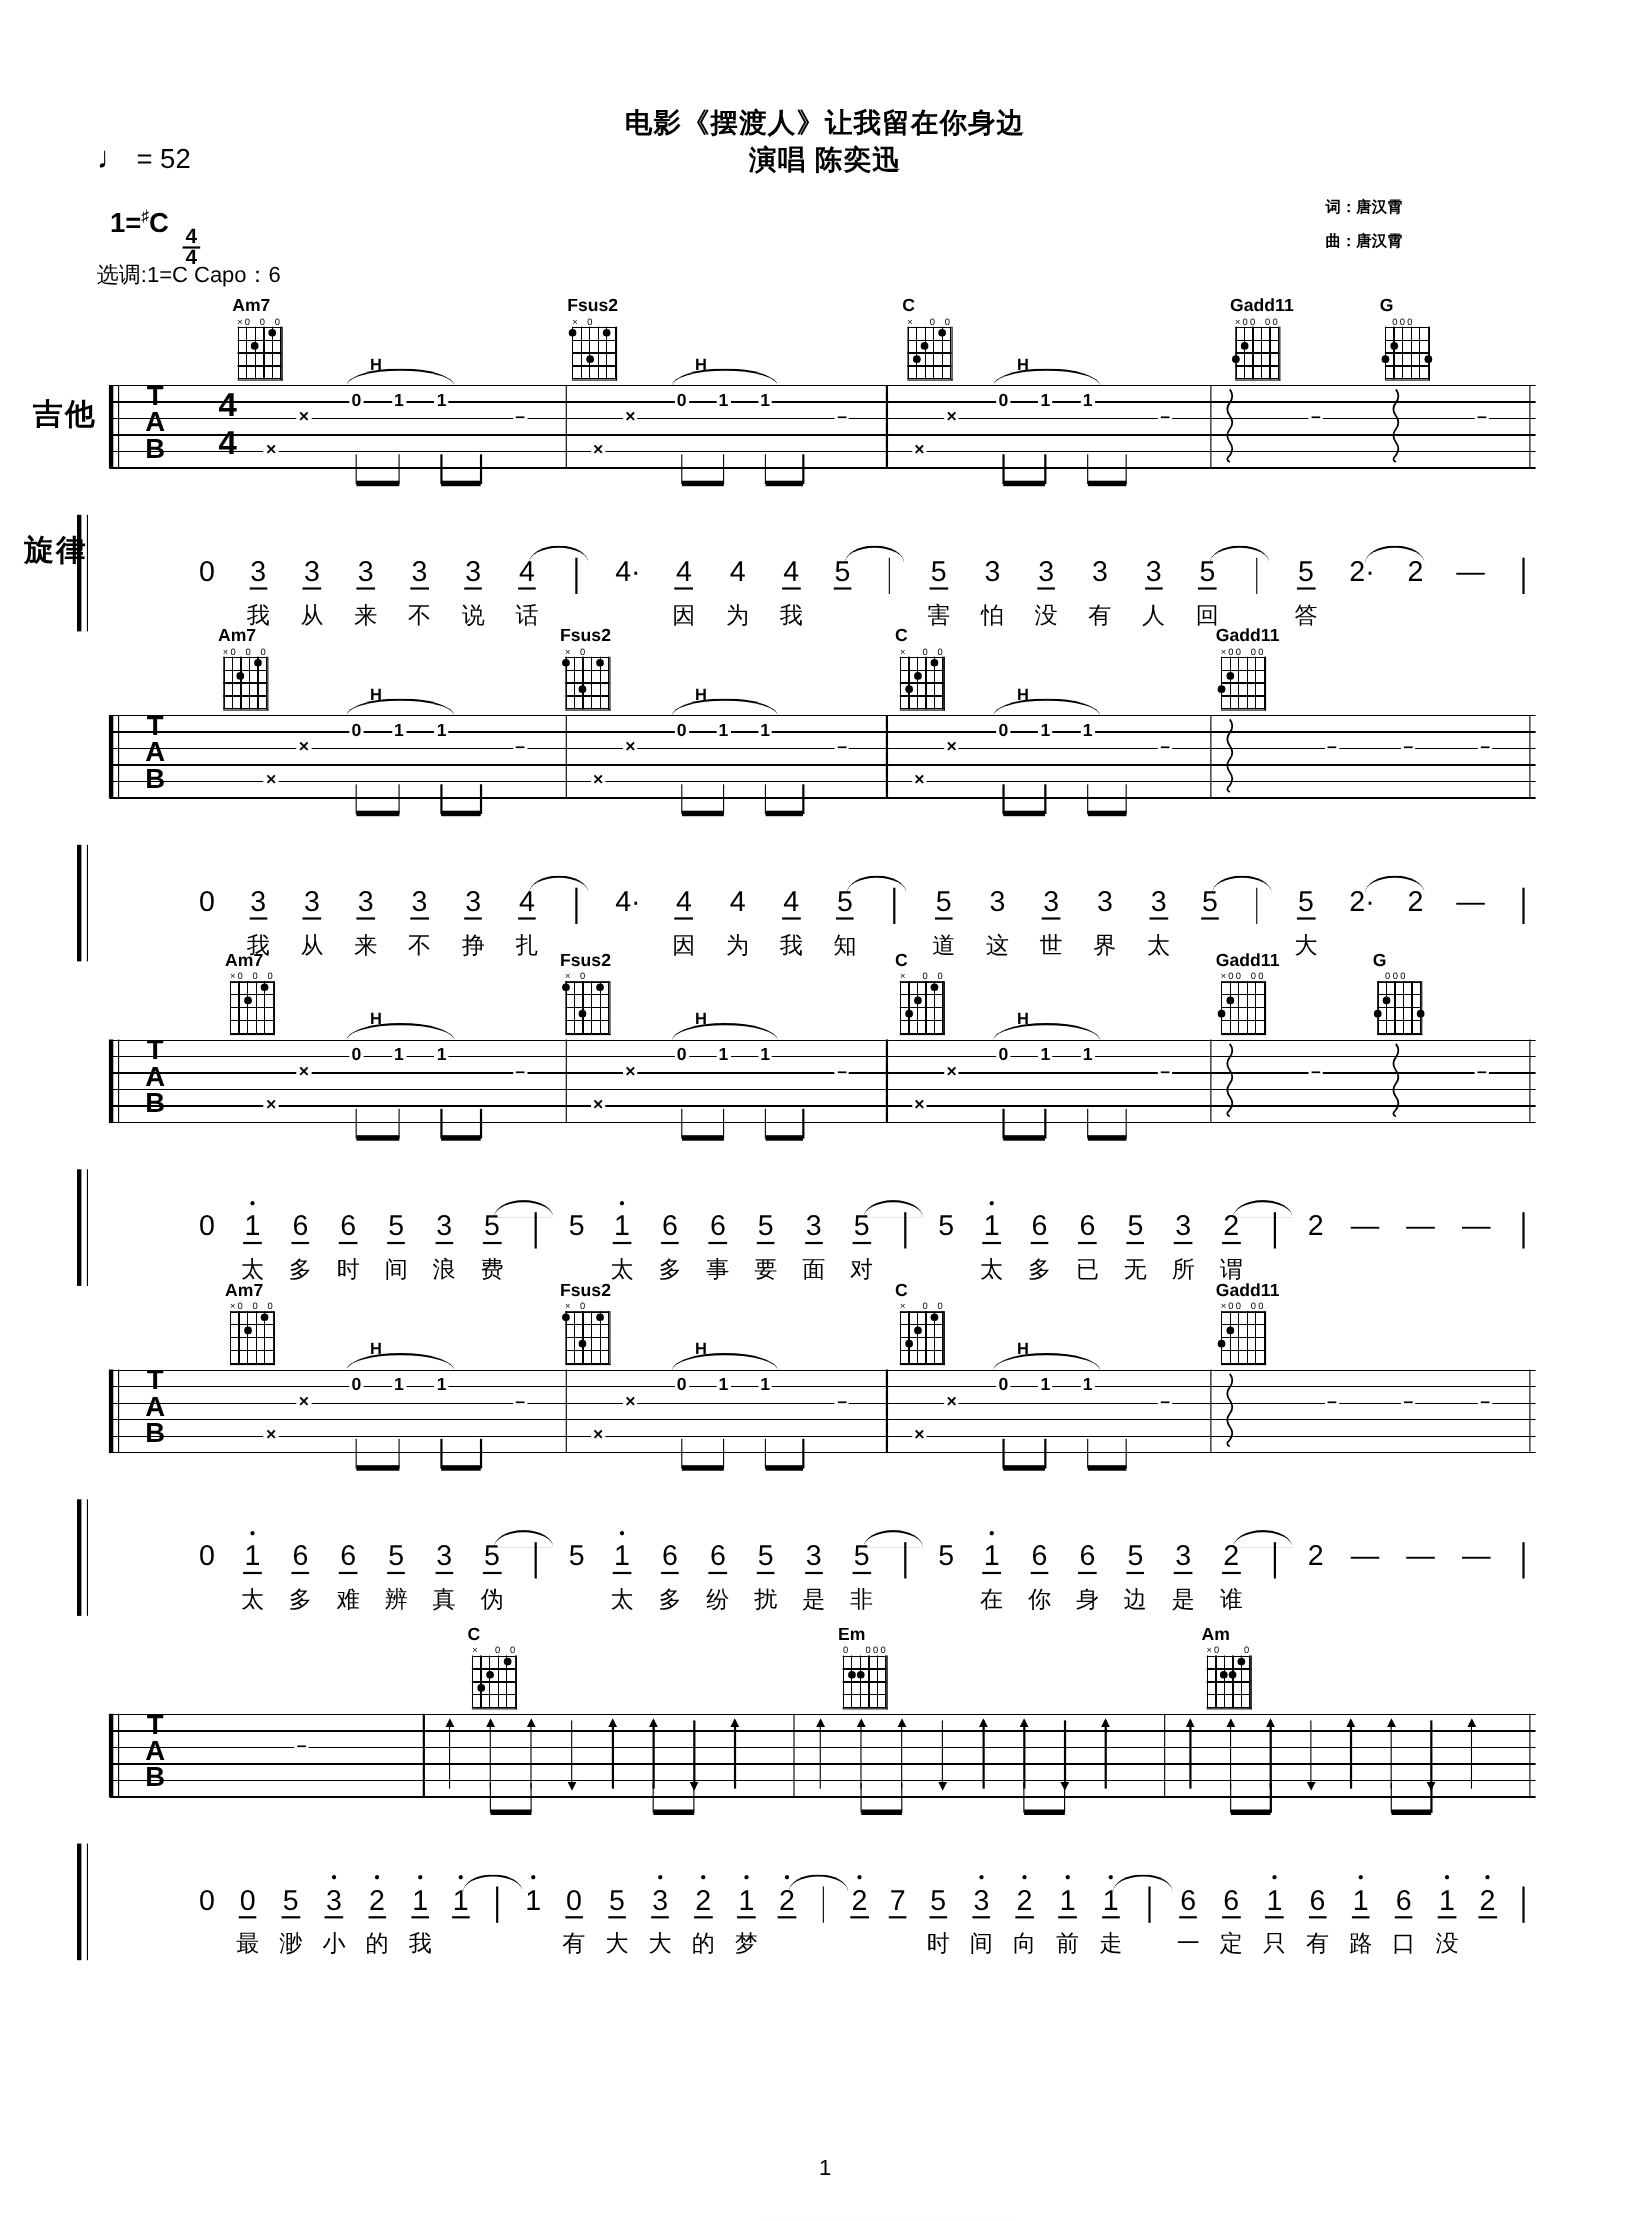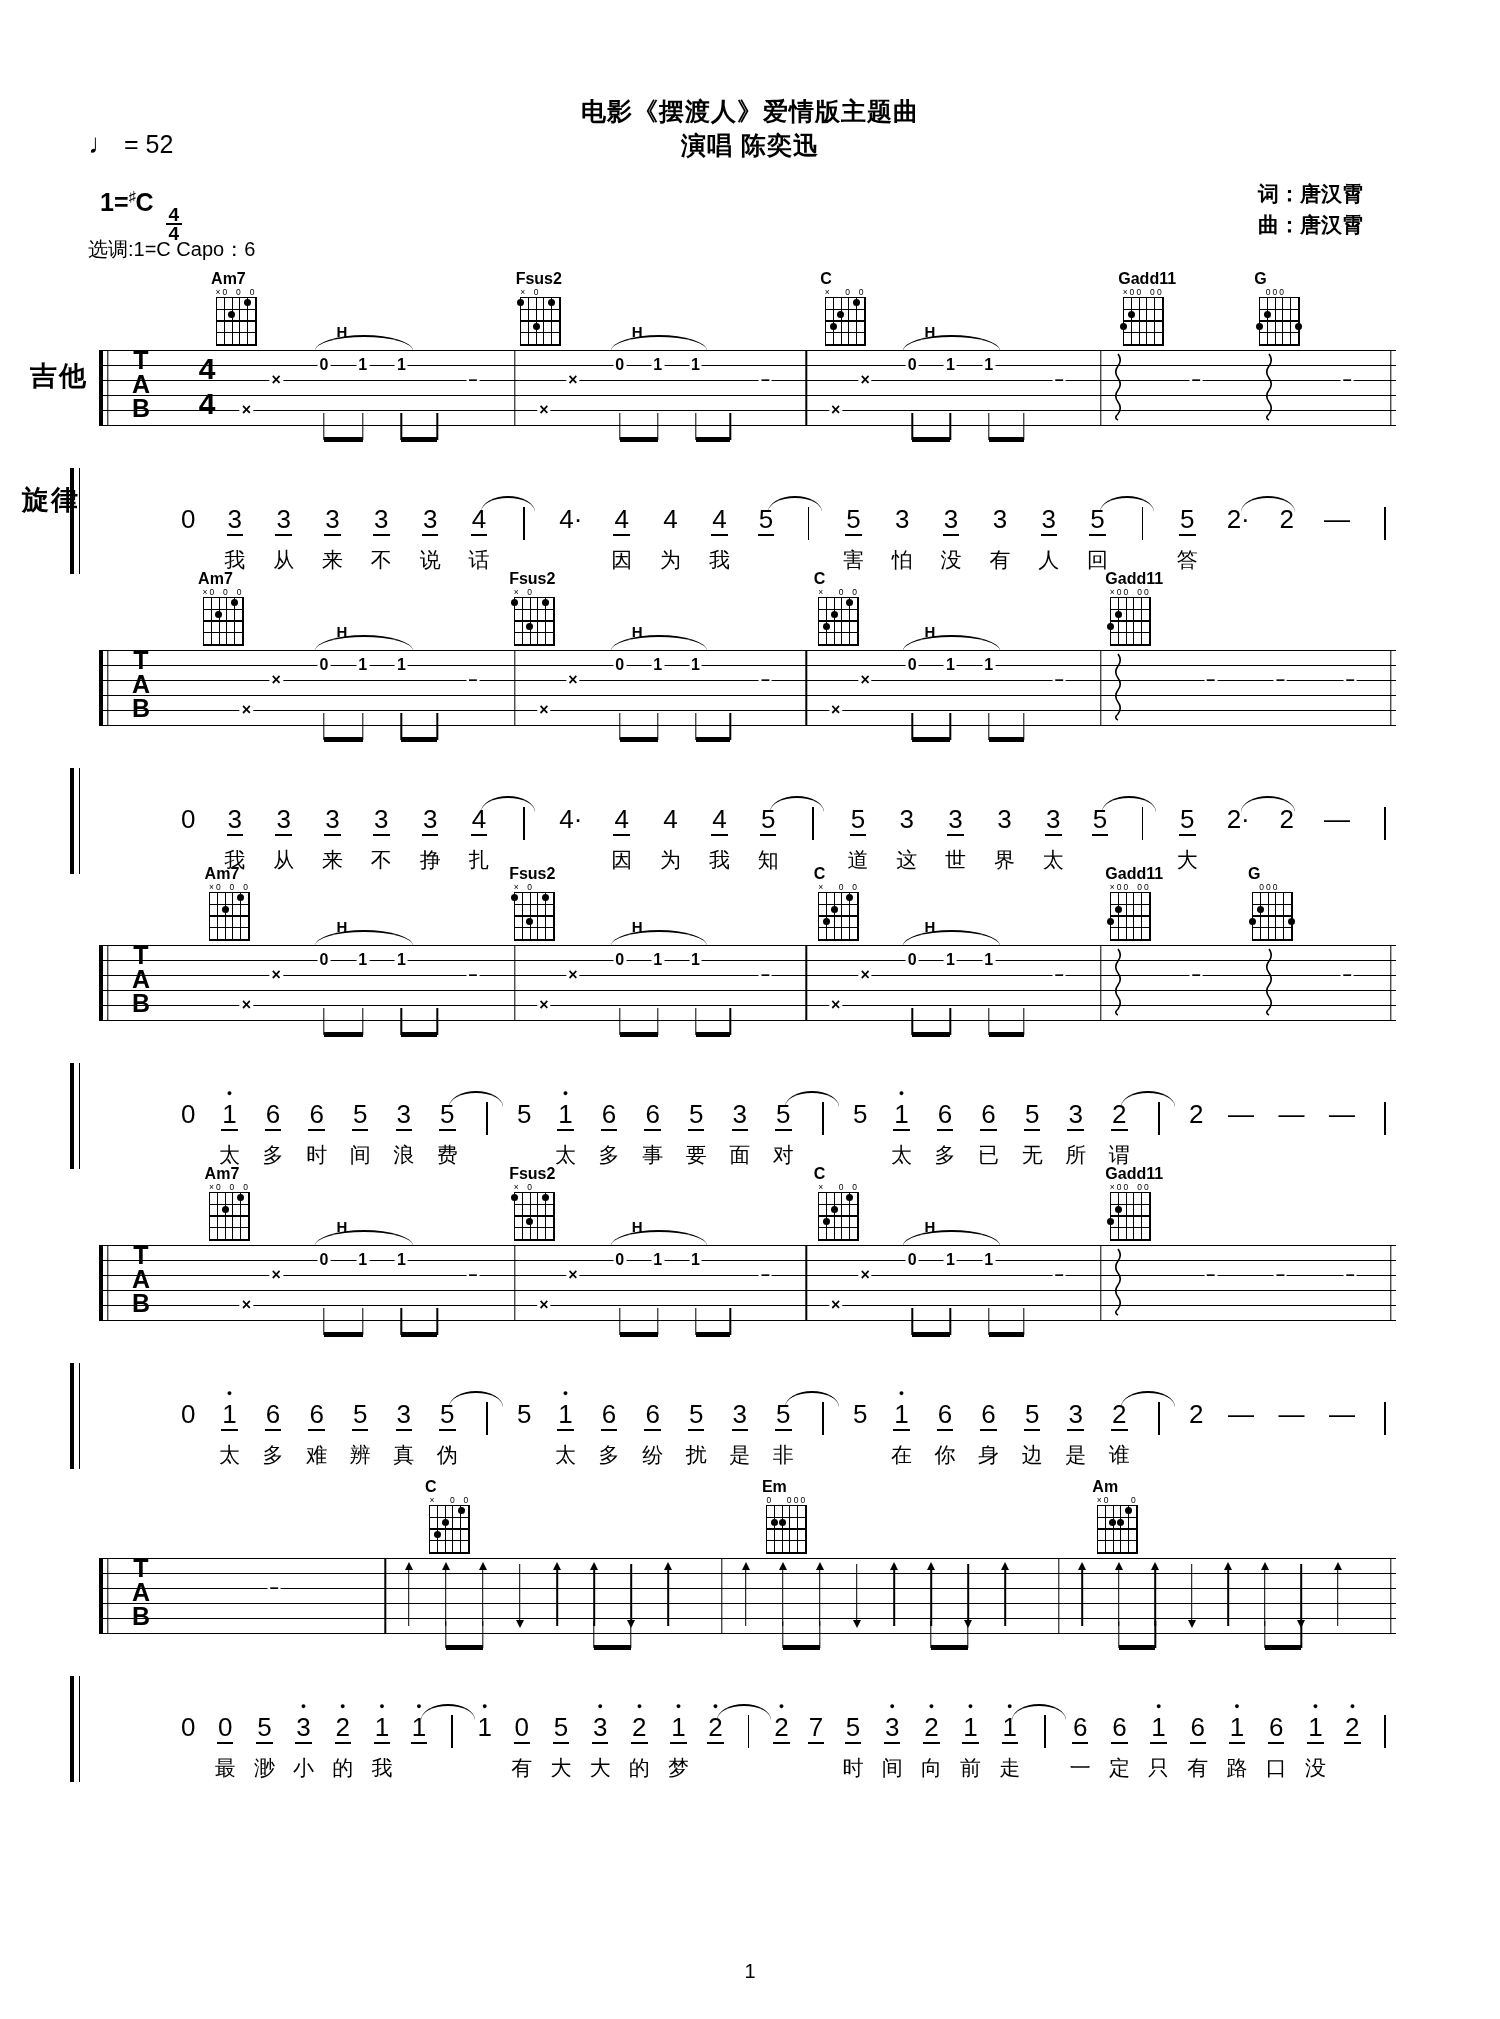--- a/index.html
+++ b/index.html
@@ -11,21 +11,21 @@
   .subtitle{top:95px;font-size:25px;font-weight:bold;letter-spacing:1px}
   .performer{top:129px;font-size:25px;font-weight:bold;letter-spacing:1px}
   .tempo{left:88px;top:128px;font-size:25px}
   .tempo .note{font-size:28px;margin-right:8px}
   .keysig{left:100px;top:188px;font-size:25px;font-weight:bold}
   .keysig sup{font-size:14px;vertical-align:10px}
   .frac{display:inline-flex;flex-direction:column;vertical-align:-10px;margin-left:12px;
         font-size:19px;line-height:17px;font-weight:bold;text-align:center}
   .frac b:first-child{border-bottom:2px solid #000;padding:0 3px}
   .tuning{left:88px;top:236px;font-size:20px}
-  .credit{left:1258px;font-size:21px;font-weight:bold;white-space:nowrap}
+  .credit{left:1205px;font-size:14px;font-weight:bold;white-space:nowrap}
   .lab{font-size:27px;font-weight:bold;letter-spacing:2px}
   .pageno{bottom:36px;font-size:20px}
 
   .system{position:absolute;left:100px;width:1296px;height:300px}
   .mbrk{position:absolute;left:-30px;top:200px;width:5px;height:106px;
         border-left:4px solid #000;border-right:1.5px solid #000}
   .staff{position:absolute;left:0;right:0;top:82px;height:76.5px;
          background:repeating-linear-gradient(to bottom,#000 0,#000 1.2px,transparent 1.2px,transparent 15px)}
   .bln{position:absolute;top:0;height:76px;background:#000;transform:translateX(-50%)}
   .slet{position:absolute;left:30px;width:22px;text-align:center;font-size:25px;font-weight:bold;line-height:25px}
@@ -67,21 +67,21 @@
   .tok.u .num{border-bottom-color:#000}
   .tok .ly{font-size:21px;line-height:23px;height:23px;margin-top:12px;font-style:normal;white-space:nowrap}
   .tok.bar .bl{width:1.6px;height:33px;background:#000;margin-top:3px}
   .marc{position:absolute;top:3px;left:60%;width:54px;height:14px;border-top:2px solid #000;
         border-radius:50% 50% 0 0/100% 100% 0 0}
 </style>
 </head>
 <body>
 
 <div id="page">
-  <div class="abs ctr subtitle">电影《摆渡人》爱情版主题曲</div>
+  <div class="abs ctr subtitle">电影《摆渡人》让我留在你身边</div>
   <div class="abs ctr performer">演唱 陈奕迅</div>
 
   <div class="abs tempo">
     <span class="note">♩</span><span>= 52</span>
   </div>
 
   <div class="abs keysig">
     <span>1=</span><sup>♯</sup><span>C</span><span class="frac">
         <b>4</b>
         <b>4</b>

